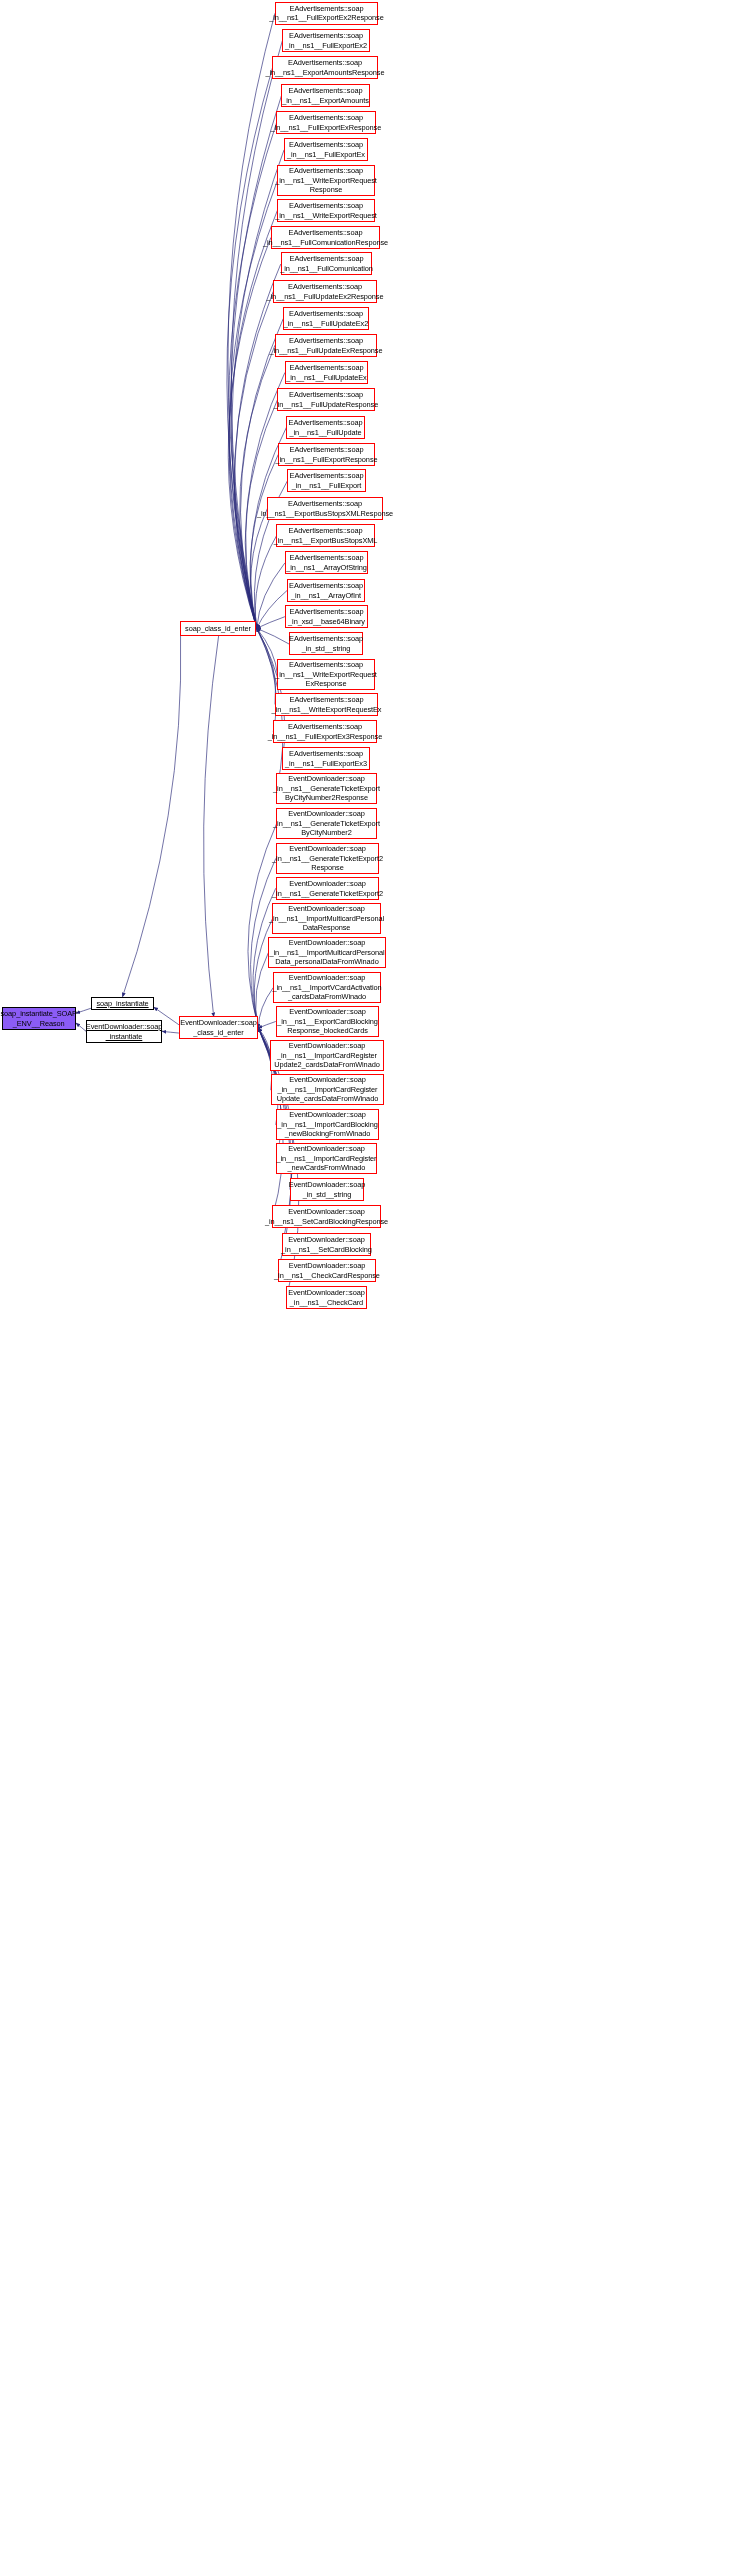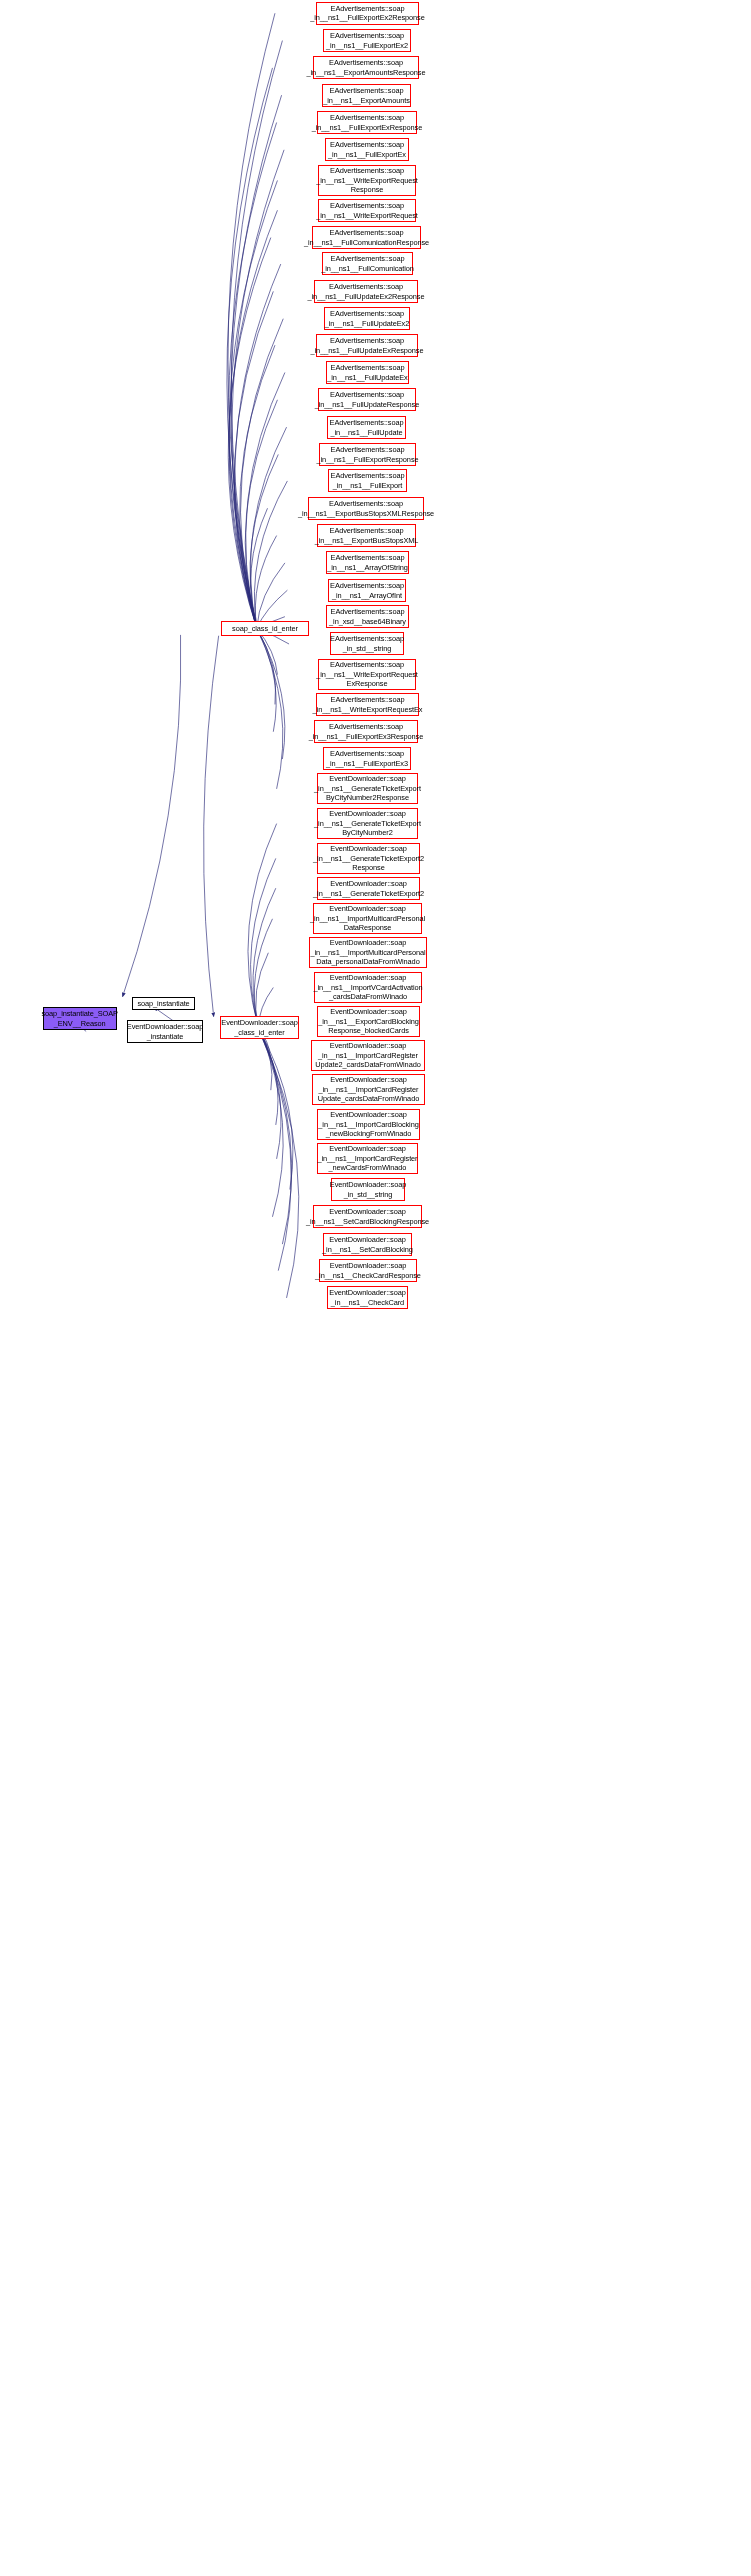--- a/index.html
+++ b/index.html
@@ -3,22 +3,22 @@
 <meta charset="utf-8">
 <style>
   html,body{margin:0;padding:0;background:#ffffff;}
   body{font-family:"Liberation Sans","DejaVu Sans",sans-serif;}
   #canvas{position:relative;width:752px;height:2576px;background:#fff;overflow:hidden;}
   #edges{position:absolute;left:0;top:0;width:752px;height:2576px;}
   .node{position:absolute;box-sizing:border-box;background:#ffffff;
         border:0.8px solid #ff0000;display:flex;align-items:center;
         justify-content:center;text-align:center;color:#000000;
         font-size:7.4px;line-height:9.5px;letter-spacing:-0.1px;
-        padding:0.8px 2.5px;white-space:pre-line;margin-left:41px;}
-  .node.plain{border:0.8px solid #000000;}
+        padding:0.8px 2.5px;white-space:pre-line;}
+  .node.plain{border:0.8px solid #000000;text-decoration:underline;}
   .node.self{border:0.8px solid #000000;background:#8b5cf6;}
   .node.hub{border:0.8px solid #ff0000;background:#ffffff;}
 </style>
 </head>
 <body>
 
 <div id="canvas">
   <svg id="edges" viewBox="0 0 908 3112" preserveAspectRatio="none">
       <defs>
         <marker id="ah" markerWidth="7" markerHeight="7" refX="6" refY="3" orient="auto">
@@ -77,21 +77,21 @@
       <path d="M104,1246 Q98,1241 92,1236" fill="none" stroke="#2a2a7a" stroke-width="0.8" marker-end="url(#ah)"></path>
       <path d="M218,767 Q223,985.5 148,1204" fill="none" stroke="#2a2a7a" stroke-width="0.8" marker-end="url(#ah)"></path>
     </svg>
 <div class="node self" style="left: 1.7px; top: 1007px; width: 74px; height: 23px;">soap_instantiate_SOAP
 _ENV__Reason</div>
     <div class="node plain" style="left: 91px; top: 997px; width: 63px; height: 13.2px;">soap_instantiate</div>
     <div class="node plain" style="left: 86px; top: 1020px; width: 76px; height: 23px;">EventDownloader::soap
 _instantiate</div>
     <div class="node hub" style="left: 179px; top: 1016px; width: 79px; height: 23px;">EventDownloader::soap
 _class_id_enter</div>
-    <div class="node hub" style="left: 180px; top: 621px; width: 88px; height: 15px;">soap_class_id_enter</div>
+    <div class="node hub" style="left: 180px; top: 621px; width: 76px; height: 15px;">soap_class_id_enter</div>
     <div class="node" style="left: 275px; top: 1.7px; width: 103px; height: 23px;">EAdvertisements::soap
 _in__ns1__FullExportEx2Response</div>
     <div class="node" style="left: 282px; top: 29px; width: 88px; height: 23px;">EAdvertisements::soap
 _in__ns1__FullExportEx2</div>
     <div class="node" style="left: 272px; top: 56px; width: 106px; height: 23px;">EAdvertisements::soap
 _in__ns1__ExportAmountsResponse</div>
     <div class="node" style="left: 281px; top: 84px; width: 89px; height: 23px;">EAdvertisements::soap
 _in__ns1__ExportAmounts</div>
     <div class="node" style="left: 276px; top: 111px; width: 100px; height: 23px;">EAdvertisements::soap
 _in__ns1__FullExportExResponse</div>

